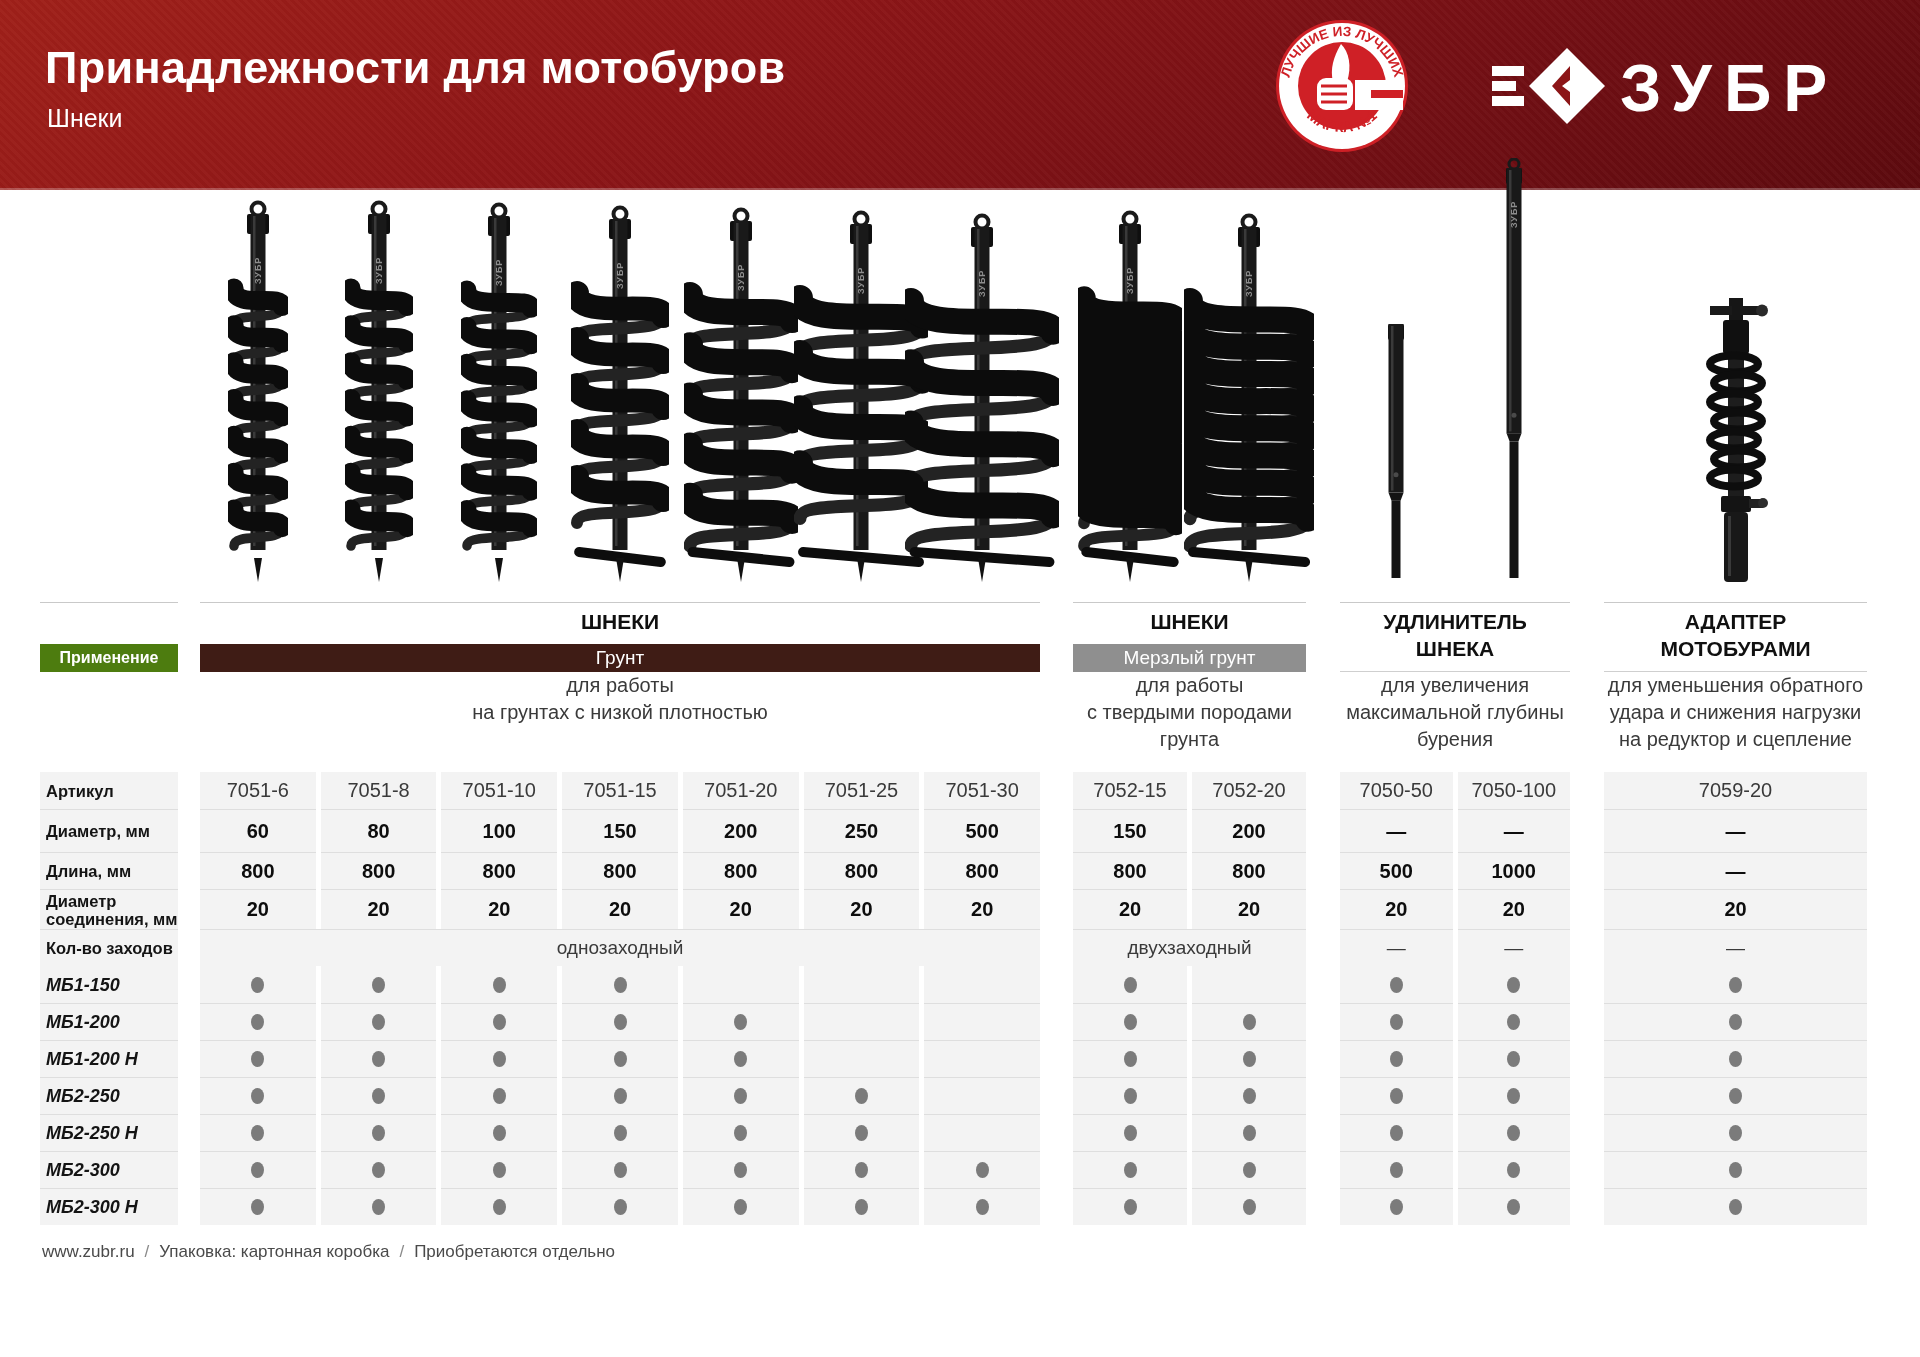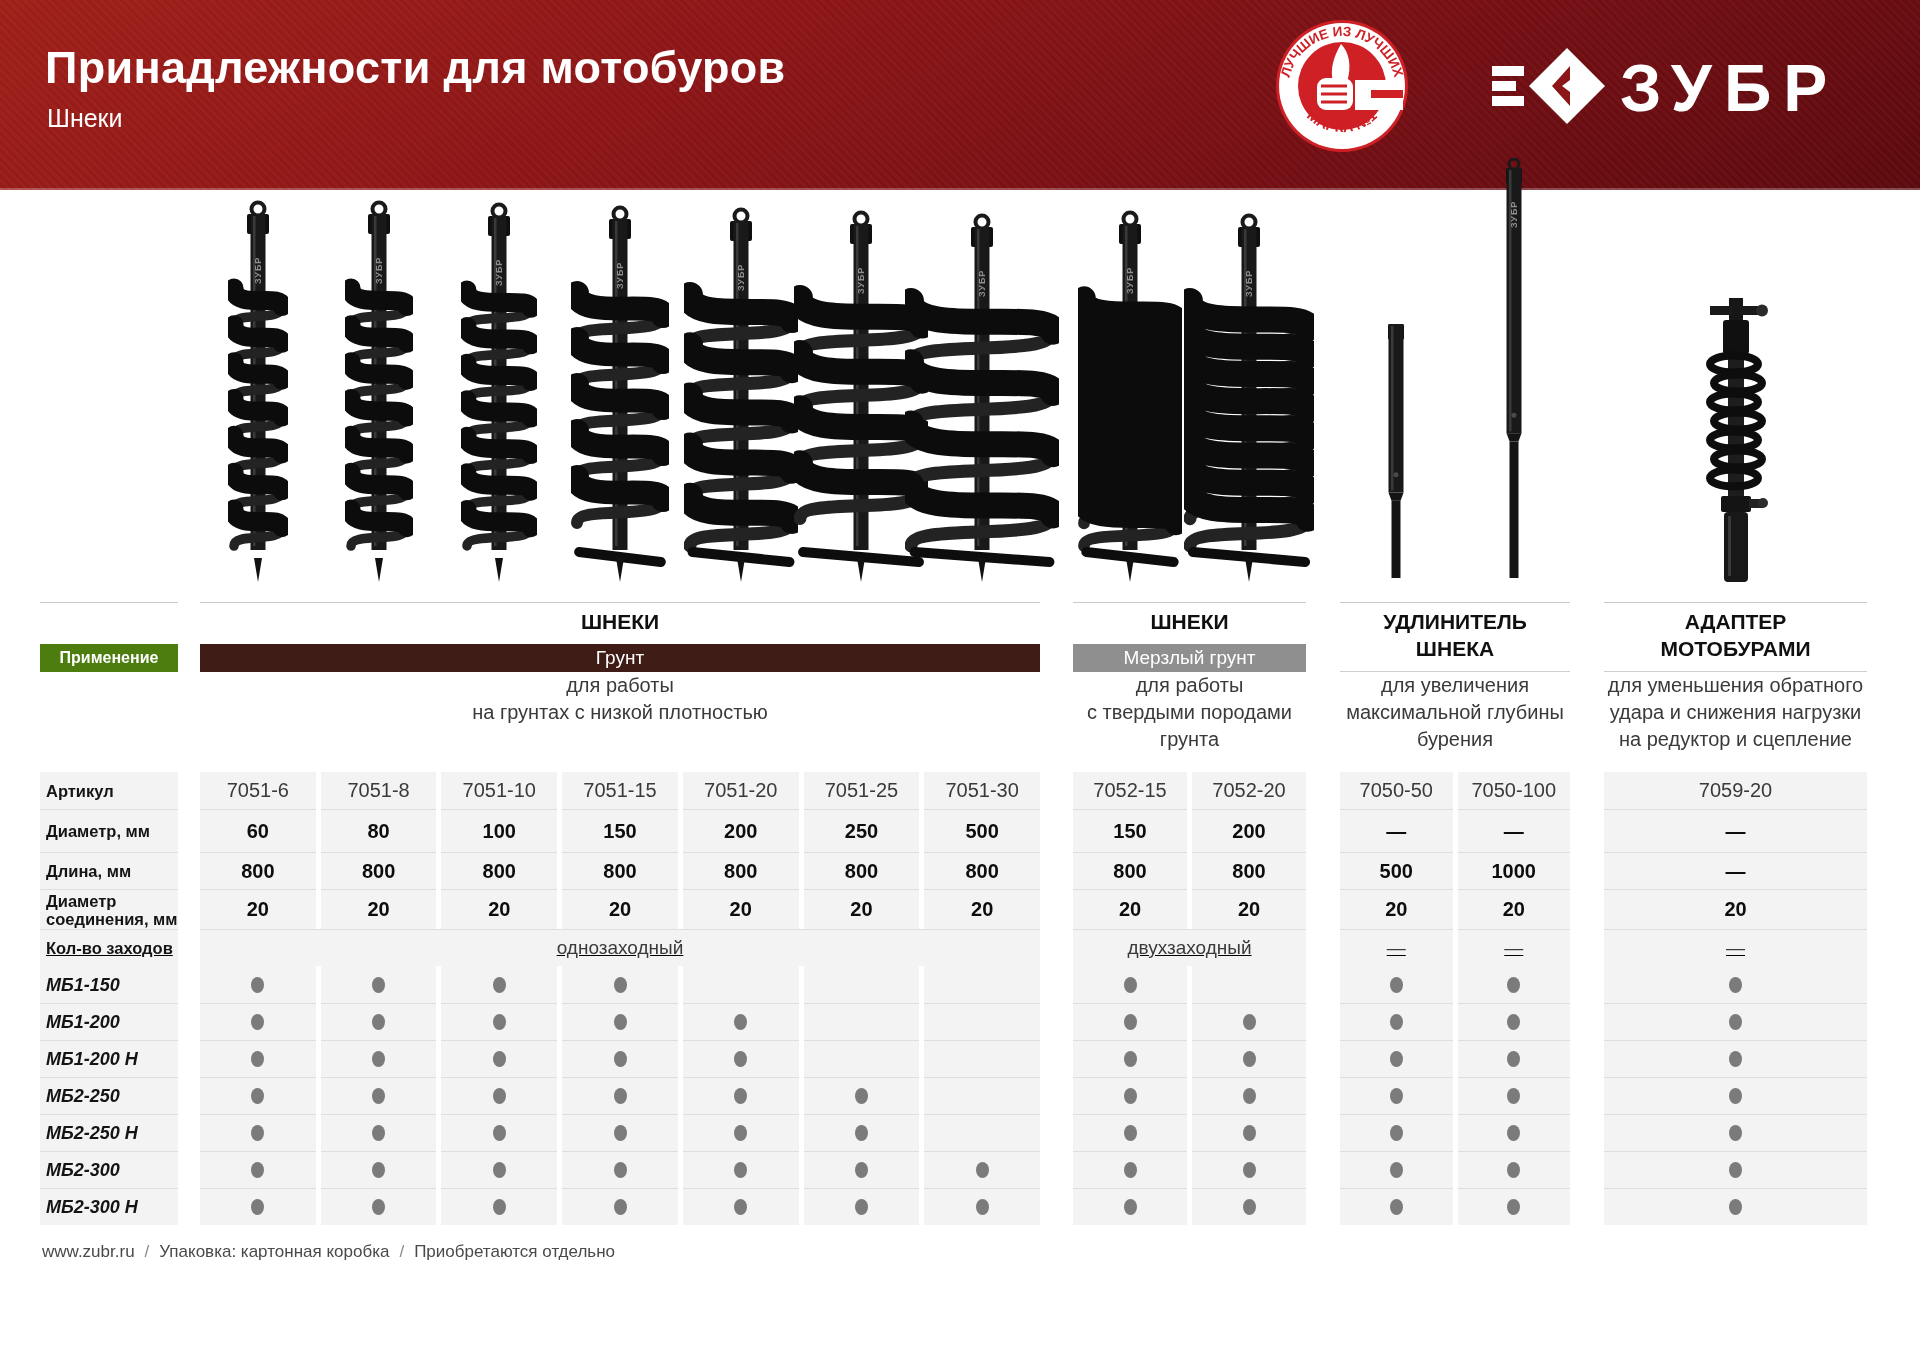--- a/index.html
+++ b/index.html
@@ -577,21 +577,21 @@
         <div class="cell bt">
           <div class="v-bold">20</div>
         </div>
       </div>
       <div class="grp grp3">
         <div class="cell bt">
           <div class="v-bold">20</div>
         </div>
       </div>
     </div>
-    <div class="row specrow" style="height: 37px; text-decoration: underline;">
+    <div class="row specrow" style="height: 37px;">
       <div class="lblcol">
         <div class="cell lbl bt">Кол-во заходов</div>
       </div>
       <div class="grp grp0">
         <div class="cell bt">
           <div class="v-span">однозаходный</div>
         </div>
       </div>
       <div class="grp grp1">
         <div class="cell bt">

